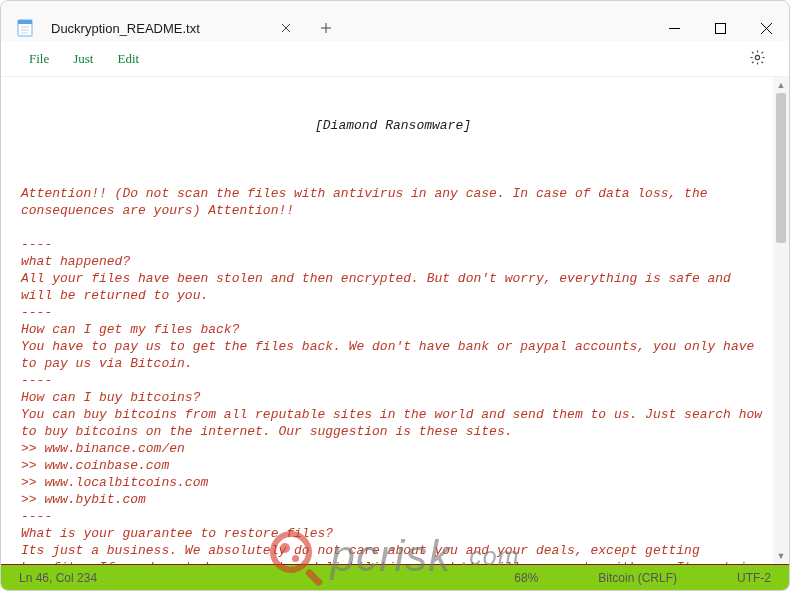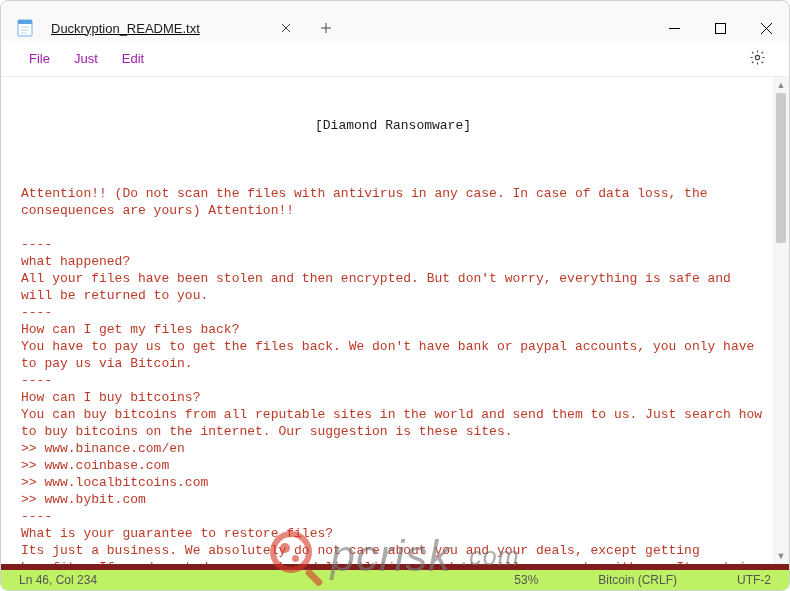--- a/index.html
+++ b/index.html
@@ -23,21 +23,20 @@
       overflow: hidden;
     }
     .titlebar {
       height: 40px;
       display: flex;
       align-items: center;
       padding: 14px 0 0 16px;
       background: #f9f9f9;
       border-top-left-radius: 8px;
       border-top-right-radius: 8px;
-      text-decoration: underline;
     }
     .app-icon {
       width: 16px;
       height: 18px;
       margin-right: 14px;
       flex-shrink: 0;
     }
     .tab {
       display: flex;
       align-items: center;
@@ -88,21 +87,22 @@
       display: flex;
       align-items: center;
       padding: 0 16px;
       background: #fff;
       border-bottom: 1px solid #eee;
       font-size: 13px;
     }
     .menu-item {
       padding: 6px 12px;
       cursor: pointer;
-      color: #a21caf;
+      color: #15803d;
+      font-family: Liberation Serif, serif;
     }
     .gear {
       margin-left: auto;
       width: 32px;
       height: 32px;
       display: flex;
       align-items: center;
       justify-content: center;
       cursor: pointer;
     }
@@ -115,21 +115,21 @@
       flex: 1;
       padding: 6px 8px 6px 20px;
       font-family: Consolas, 'Courier New', monospace;
       font-size: 13px;
       line-height: 17px;
       color: #bc3a28;
       white-space: pre-wrap;
       word-break: break-word;
       overflow: hidden;
     }
-    .editor .line { min-height: 17px; }
+    .editor .line { min-height: 17px; font-style: italic; }
     .center-line { text-align: center; color: #1a1a1a; }
     .black { color: #1a1a1a; }
     .scrollbar {
       width: 16px;
       background: #f5f5f5;
       position: relative;
     }
     .scroll-arrow {
       height: 16px;
       display: flex;
@@ -149,22 +149,22 @@
       border-radius: 2px;
       cursor: pointer;
     }
     .statusbar {
       height: 26px;
       display: flex;
       align-items: center;
       padding: 0 18px;
       font-size: 12px;
       color: #555;
-      background: #bef264;
-      border-top: 6px solid #7f1d1d;
+      background: #84cc16;
+      border-top: 1px solid #7f1d1d;
     }
     .status-sep { flex: 1; }
     .status-seg { margin-left: 60px; }
     .watermark {
       position: absolute;
       left: 0;
       bottom: 10px;
       width: 790px;
       pointer-events: none;
       display: flex;
@@ -272,21 +272,21 @@
     <div class="scrollbar">
       <div class="scroll-arrow">▲</div>
       <div class="scroll-thumb"></div>
       <div class="scroll-arrow" style="position:absolute;bottom:0;width:100%;">▼</div>
     </div>
   </div>
 
   <div class="statusbar">
     <span>Ln 46, Col 234</span>
     <span class="status-sep"></span>
-    <span class="status-seg">53%</span>
+    <span class="status-seg">68%</span>
     <span class="status-seg">Bitcoin (CRLF)</span>
     <span class="status-seg">UTF-2</span>
   </div>
 
 </div>
 
 <div class="watermark">
   <div class="watermark-inner">
     <span class="wm-icon">
       <span class="wm-circle"></span>

